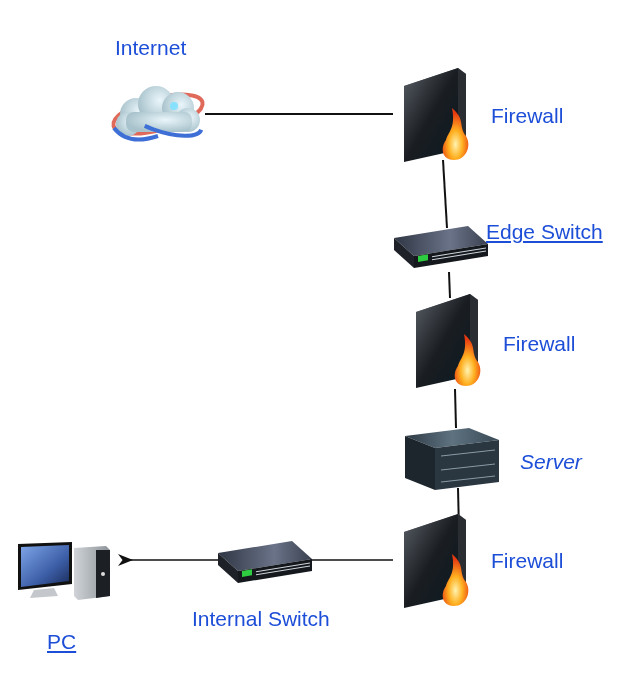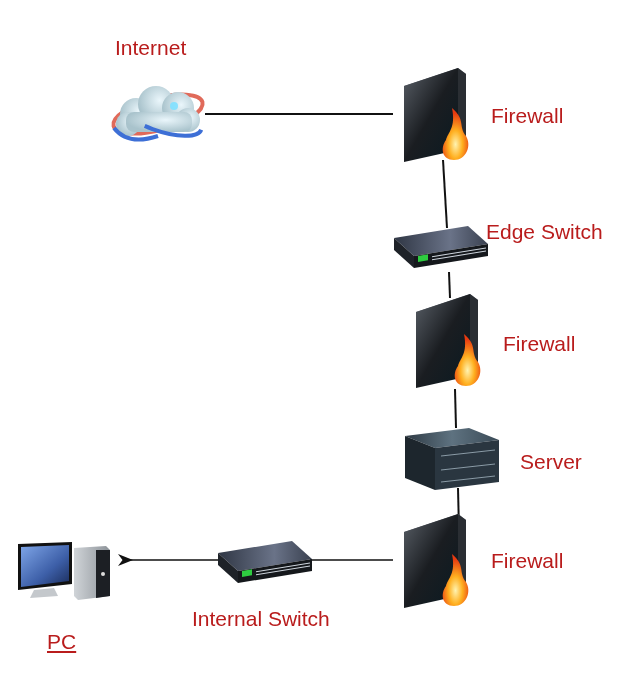--- a/index.html
+++ b/index.html
@@ -1,20 +1,20 @@
 <!DOCTYPE html>
 <html><head>
 <meta charset="utf-8">
 <style>
   html, body { margin: 0; padding: 0; background: #ffffff; }
   body { width: 641px; height: 679px; position: relative; overflow: hidden;
          font-family: "Liberation Sans", sans-serif; }
   svg.edges { position: absolute; left: 0; top: 0; }
   .node { position: absolute; }
-  .label { position: absolute; font-size: 21px; color: #b91c1c; white-space: nowrap; }
+  .label { position: absolute; font-size: 21px; color: #1d4ed8; white-space: nowrap; }
 </style>
 </head>
 <body>
 
 <svg class="edges" width="641" height="679">
   <defs>
     <marker id="arrowhead" markerWidth="10" markerHeight="10" refX="2" refY="5" orient="auto">
       <path d="M10,1 L0,5 L10,9 L7,5 Z" fill="#111"></path>
     </marker>
   </defs>
@@ -79,21 +79,21 @@
   </defs>
   <polygon points="2,16 76,4 96,22 22,34" fill="url(#swTop)"></polygon>
   <polygon points="2,16 22,34 22,46 2,28" fill="#1e2228"></polygon>
   <polygon points="22,34 96,22 96,34 22,46" fill="#15181c"></polygon>
   <rect x="26" y="38" width="10" height="6" fill="#2ecc40" transform="skewY(-9)"></rect>
   <g stroke="#cfd6de" stroke-width="1" transform="skewY(-9)">
     <line x1="40" y1="44" x2="94" y2="44"></line>
       <line x1="40" y1="41" x2="94" y2="41"></line>
   </g>
 </svg>
-<div class="label" style="left:486px; top:220px;">Edge Switch</div>
+<div class="label" style="left:486px; top:220px;text-decoration:underline;">Edge Switch</div>
 
 <svg class="node" style="left:412px; top:292px;" width="80" height="100" viewBox="0 0 80 100">
   <polygon points="4,20 58,2 66,8 12,26" fill="#6a7078"></polygon>
   <polygon points="58,2 66,8 66,78 58,84" fill="#2a2e33"></polygon>
   <polygon points="4,20 58,2 58,84 4,96" fill="url(#fwFront)"></polygon>
   <path d="M52,42 C66,54 58,60 66,70 C72,80 66,94 54,94 C42,94 40,82 46,74 C48,66 56,62 52,42 Z" fill="url(#flame)"></path>
 </svg>
 <div class="label" style="left:503px; top:332px;">Firewall</div>
 
 <svg class="node" style="left:403px; top:426px;" width="98" height="66" viewBox="0 0 98 66">
@@ -106,21 +106,21 @@
   </defs>
   <polygon points="2,10 66,2 96,14 32,22" fill="url(#srvTop)"></polygon>
   <polygon points="2,10 32,22 32,64 2,52" fill="#1d262d"></polygon>
   <polygon points="32,22 96,14 96,56 32,64" fill="#2a3640"></polygon>
   <g stroke="#8a9ba6" stroke-width="1">
     <line x1="38" y1="30" x2="92" y2="24"></line>
       <line x1="38" y1="44" x2="92" y2="38"></line>
       <line x1="38" y1="56" x2="92" y2="50"></line>
   </g>
 </svg>
-<div class="label" style="left:520px; top:450px;">Server</div>
+<div class="label" style="left:520px; top:450px;font-style:italic;">Server</div>
 
 <svg class="node" style="left:400px; top:512px;" width="80" height="100" viewBox="0 0 80 100">
   <polygon points="4,20 58,2 66,8 12,26" fill="#6a7078"></polygon>
   <polygon points="58,2 66,8 66,78 58,84" fill="#2a2e33"></polygon>
   <polygon points="4,20 58,2 58,84 4,96" fill="url(#fwFront)"></polygon>
   <path d="M52,42 C66,54 58,60 66,70 C72,80 66,94 54,94 C42,94 40,82 46,74 C48,66 56,62 52,42 Z" fill="url(#flame)"></path>
 </svg>
 <div class="label" style="left:491px; top:549px;">Firewall</div>
 
 <svg class="node" style="left:216px; top:537px;" width="98" height="52" viewBox="0 0 98 52">

